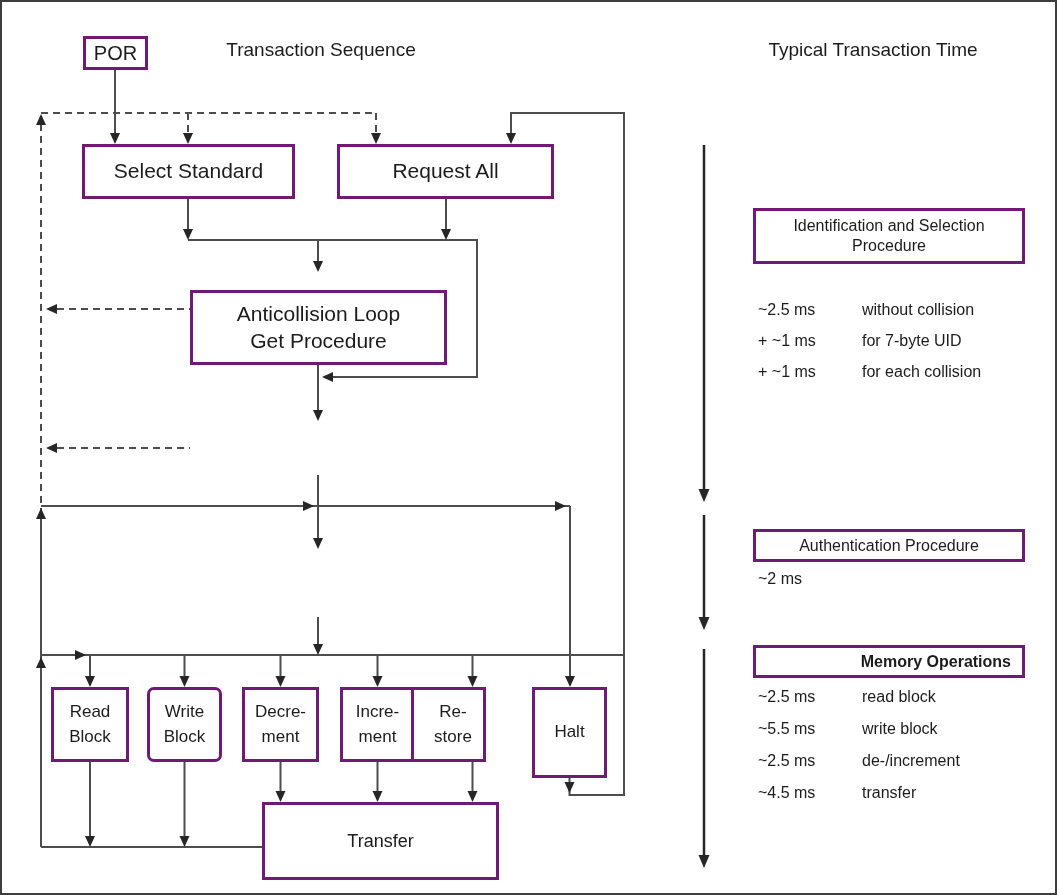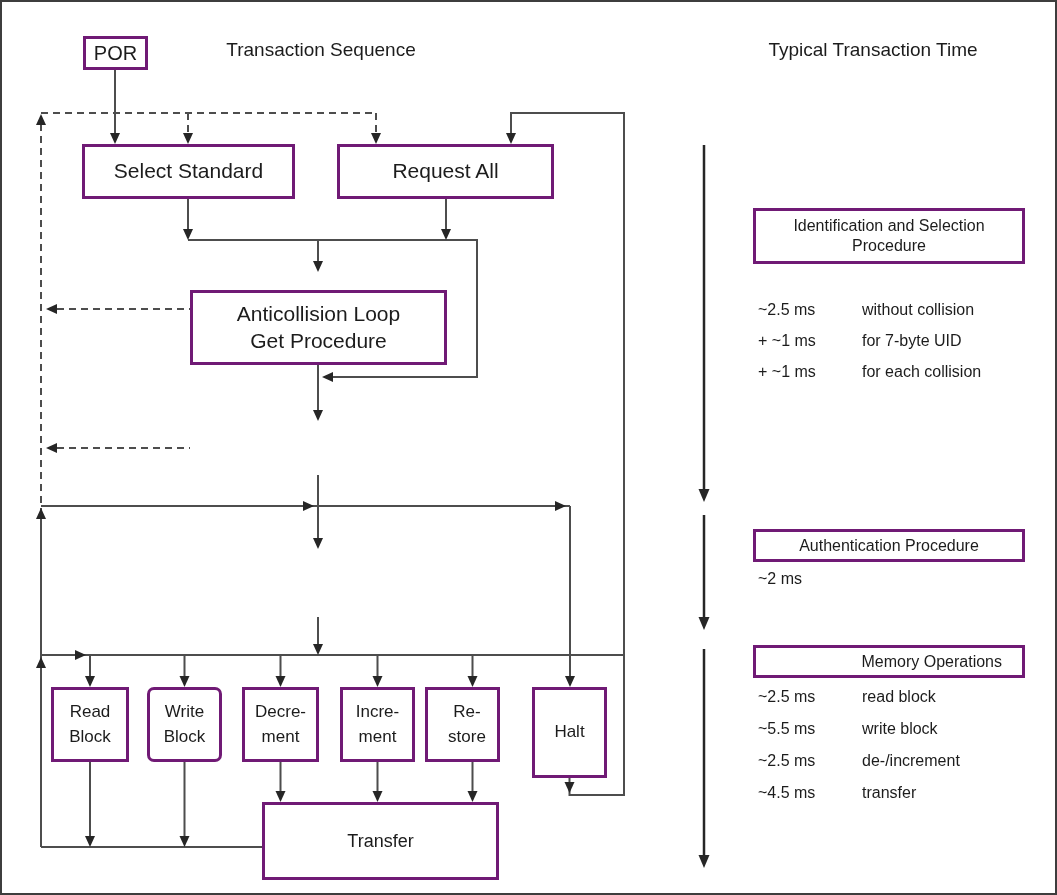--- a/index.html
+++ b/index.html
@@ -15,21 +15,21 @@
     box-sizing:border-box; display:flex; flex-direction:column;
     align-items:center; justify-content:center; text-align:center;
     line-height:1.25;
   }
   .fs-main  { font-size:21px; }
   .fs-small { font-size:17px; line-height:1.45; }
   .title {
     position:absolute; text-align:center; font-size:19px; white-space:nowrap;
   }
   .tbox { border-width:3px; font-size:16px; }
-  .tbox.right-align { align-items:flex-end; padding-right:20px; }
+  .tbox.right-align { align-items:flex-end; padding-right:11px;font-weight:bold; }
   .trow {
     position:absolute; left:756px; width:290px; display:flex;
     font-size:16px; white-space:nowrap;
   }
   .trow .tval { width:104px; flex:0 0 104px; }
 </style>
 </head>
 <body>
 
 <div id="stage">
@@ -146,21 +146,21 @@
   <div class="box fs-small" style="left:240px; top:685px; width:77px; height:75px;">
     <span>Decre-</span>
     <span>ment</span>
   </div>
 
   <div class="box fs-small" style="left:338px; top:685px; width:75px; height:75px;">
     <span>Incre-</span>
     <span>ment</span>
   </div>
 
-  <div class="box fs-small" style="left:423px; top:685px; width:75px; height:75px;padding-left:9px;">
+  <div class="box fs-small" style="left:409px; top:685px; width:75px; height:75px;padding-left:9px;">
     <span>Re-</span>
     <span>store</span>
   </div>
 
   <div class="box fs-small" style="left:530px; top:685px; width:75px; height:91px;">
     <span>Halt</span>
   </div>
 
   <div class="box" style="left:260px; top:800px; width:237px; height:78px; font-size:18px;">
     <span>Transfer</span>

